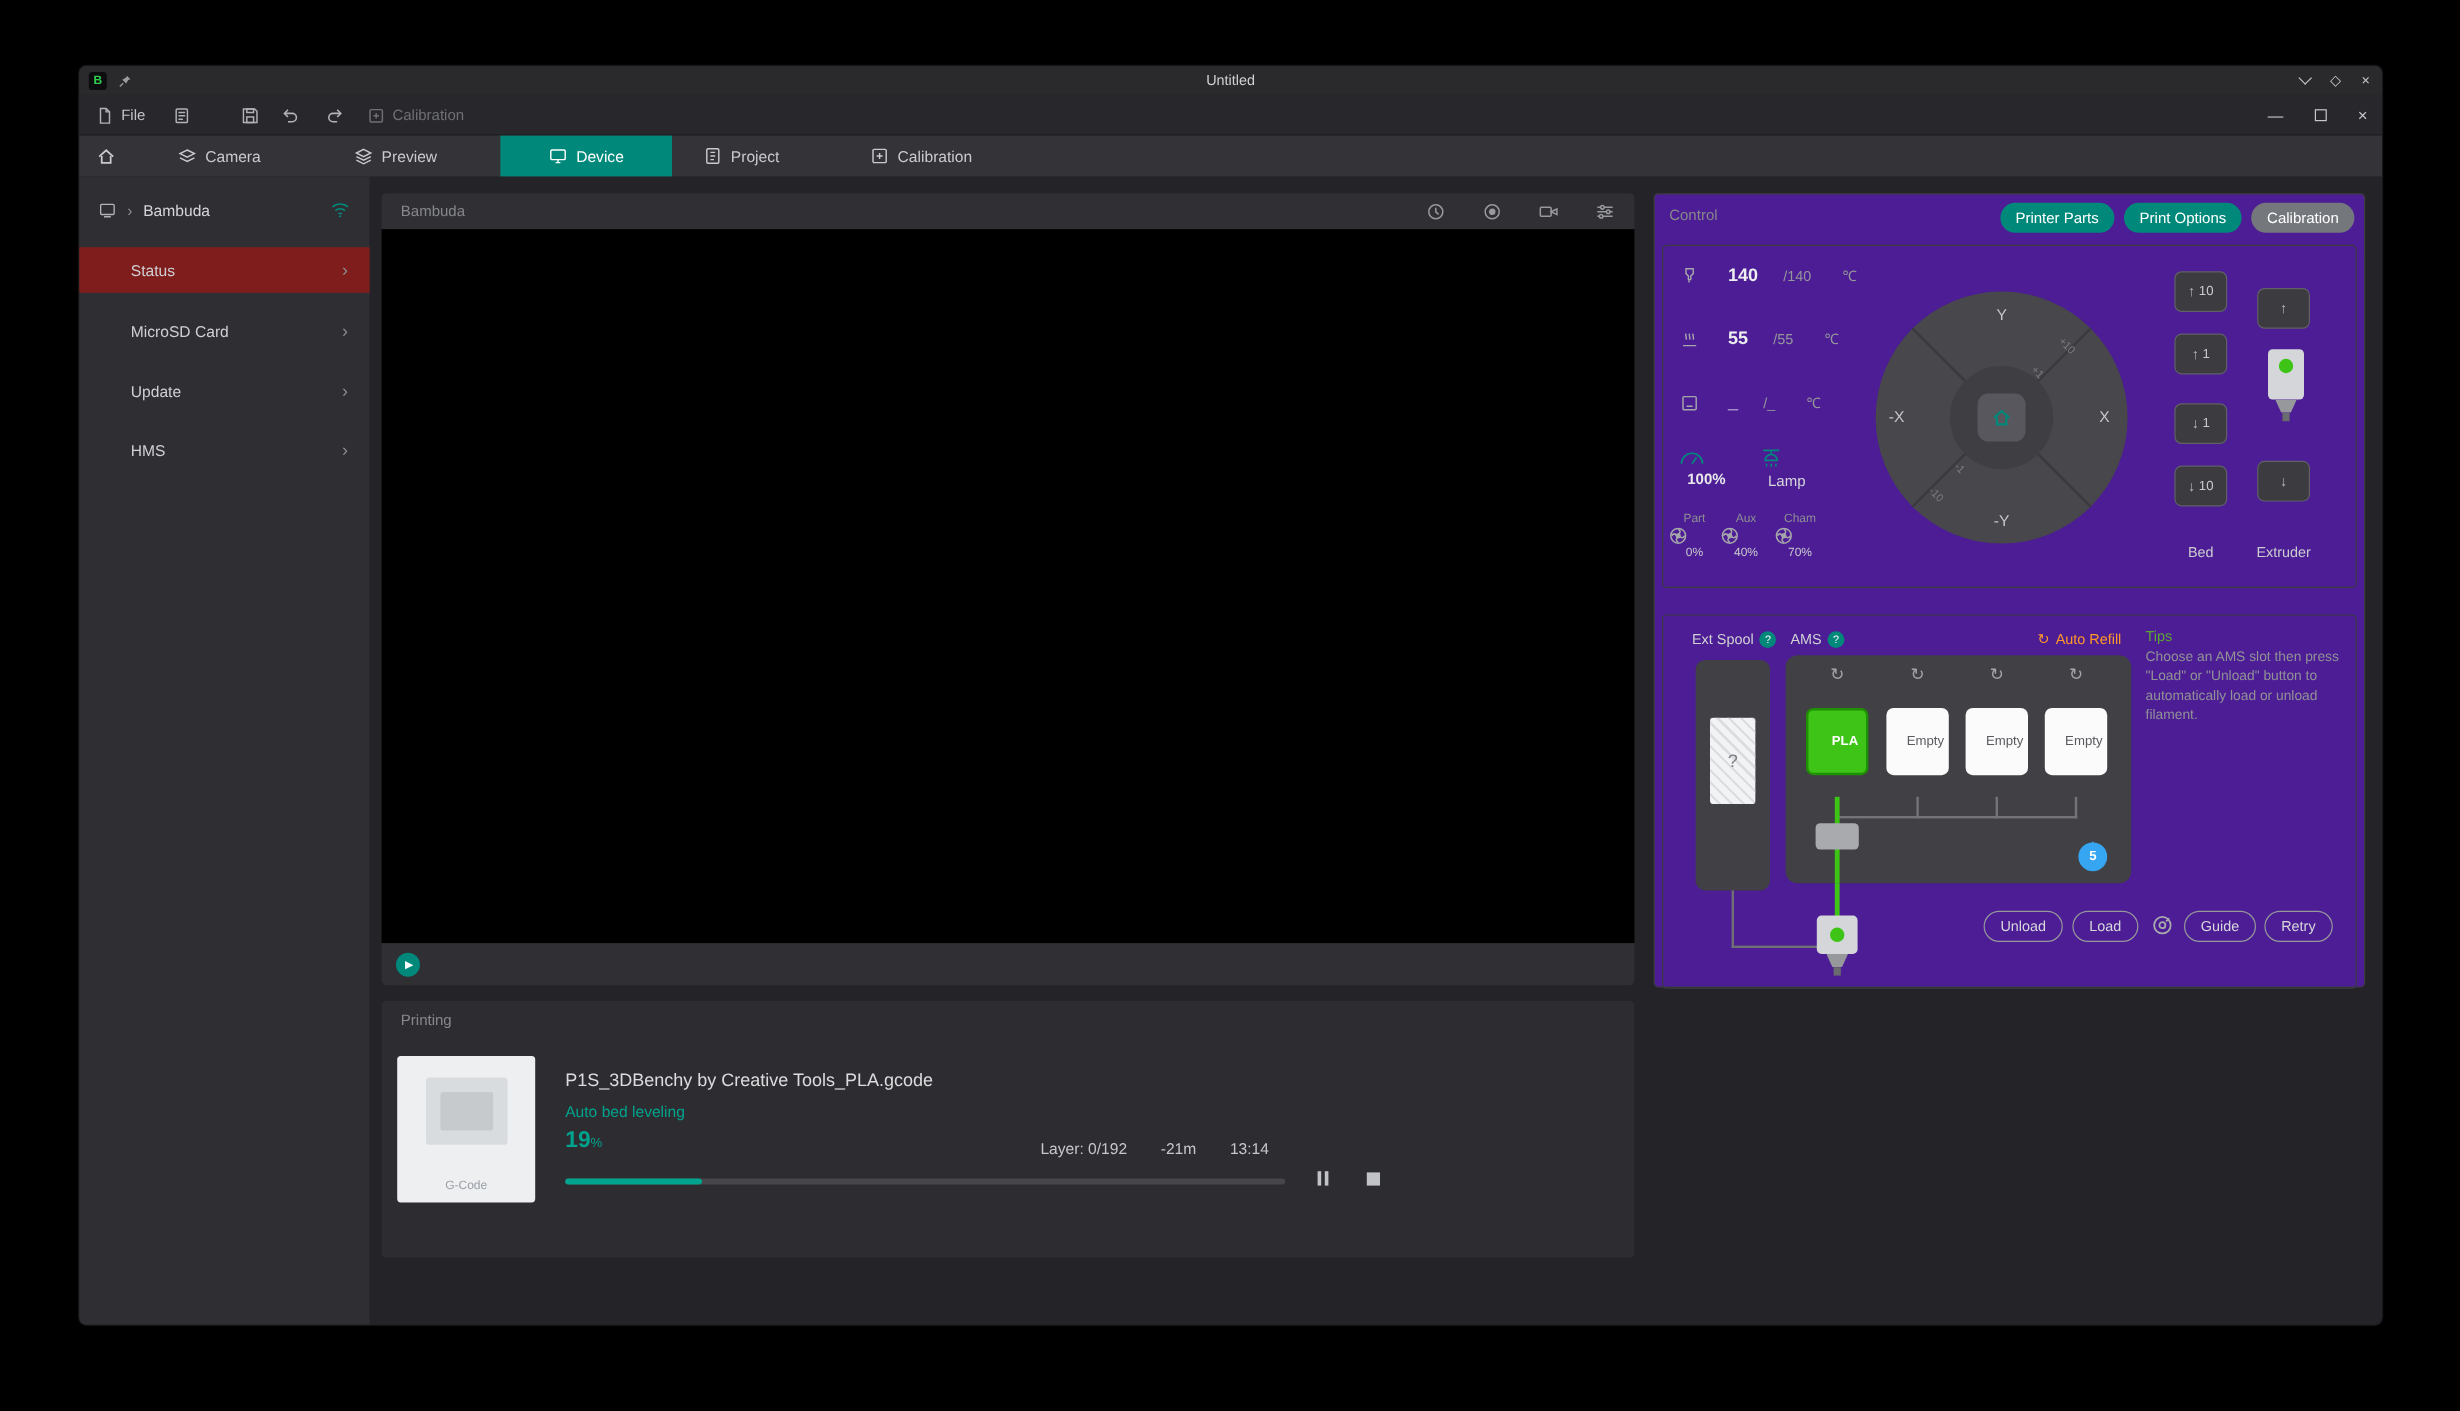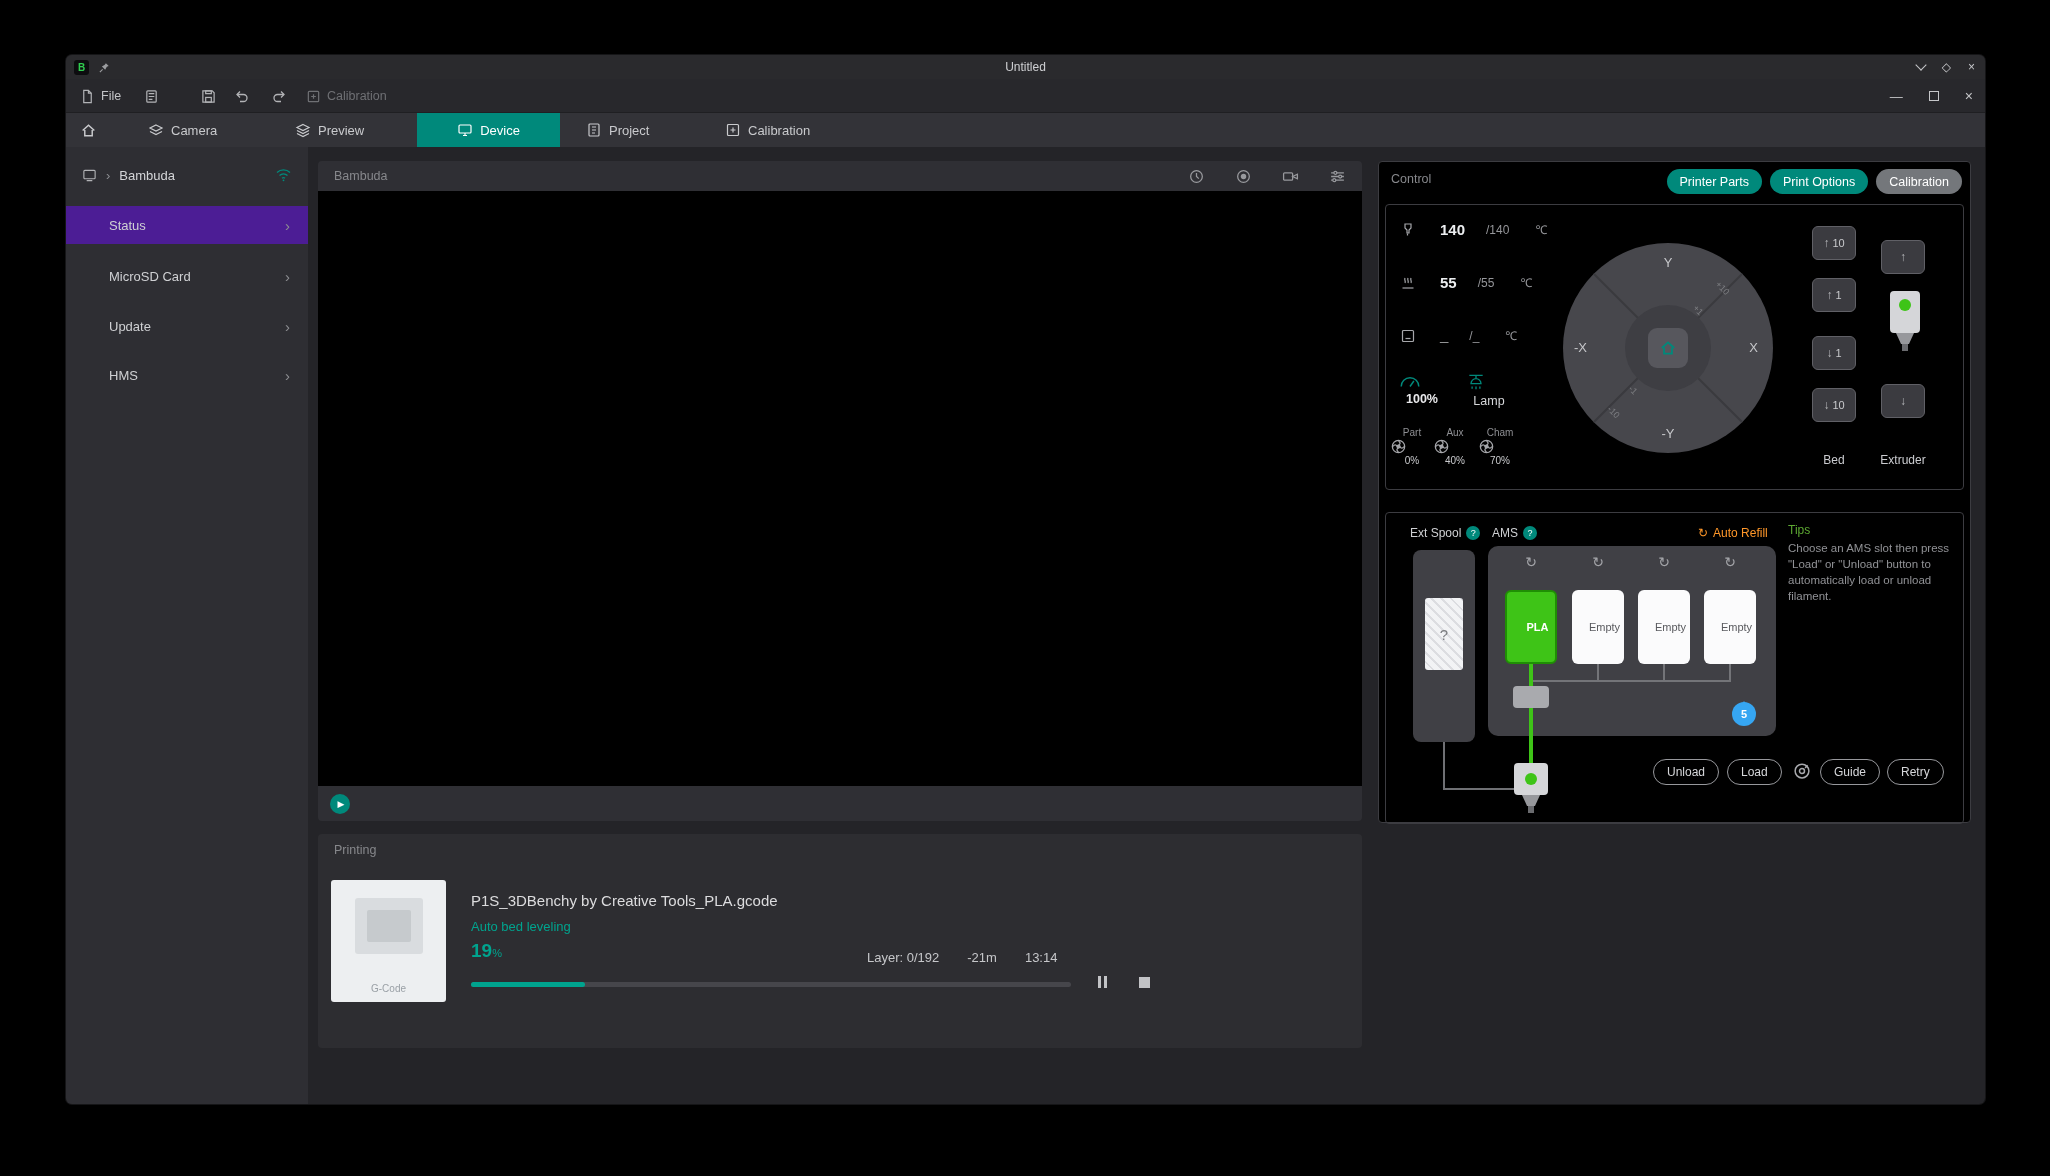--- a/index.html
+++ b/index.html
@@ -43,21 +43,21 @@
 
   
   .sidebar{position:absolute;left:0;top:92px;width:242px;bottom:0;background:#2e2e33;}
   .dev-row{position:absolute;left:0;right:0;top:10px;height:36px;display:flex;align-items:center;
     padding:0 16px;gap:9px;color:#d4d5d8;font-size:13px;}
   .dev-row .chev{color:#8d8e92;font-size:13px;}
   .wifi{margin-left:auto;color:var(--accent);}
   .side-item{position:absolute;left:0;right:0;height:38px;display:flex;align-items:center;
     padding:0 18px 0 43px;color:#cfd0d3;font-size:13px;}
   .side-item .chev{margin-left:auto;color:#8d8e92;font-size:15px;}
-  .side-item.active{background:#4c1d95;}
+  .side-item.active{background:#7f1d1d;}
 
   
   .camera-panel{position:absolute;left:252px;top:106px;width:1044px;height:660px;}
   .cam-head{position:absolute;top:0;left:0;right:0;height:30px;background:#2f2f34;border-radius:4px 4px 0 0;
     display:flex;align-items:center;padding:0 16px;color:#87888c;font-size:12.5px;}
   .cam-icons{margin-left:auto;display:flex;gap:30px;color:#98999d;align-items:center;}
   .cam-video{position:absolute;top:30px;left:0;right:0;height:595px;background:#000;}
   .cam-foot{position:absolute;top:625px;left:0;right:0;height:35px;background:#2f2f34;border-radius:0 0 4px 4px;
     display:flex;align-items:center;padding:0 12px;}
   .play-btn{width:20px;height:20px;border-radius:50%;background:var(--accent);color:#fff;display:flex;
@@ -78,21 +78,21 @@
   .bar{position:absolute;left:153px;top:148px;width:600px;height:5px;background:#46464b;border-radius:3px;}
   .bar-fill{height:100%;background:var(--progress);border-radius:3px;width:19%;}
   .pause-btn{position:absolute;left:772px;top:136px;width:24px;height:24px;display:flex;gap:3px;
     align-items:center;justify-content:center;}
   .pause-btn i{display:block;width:3px;height:12px;background:#c2c3c6;}
   .stop-btn{position:absolute;left:814px;top:136px;width:24px;height:24px;display:flex;
     align-items:center;justify-content:center;}
   .stop-btn i{display:block;width:11px;height:11px;background:#c2c3c6;}
 
   
-  .control-panel{position:absolute;left:1312px;top:106px;width:593px;height:662px;background:#000000;
+  .control-panel{position:absolute;left:1312px;top:106px;width:593px;height:662px;background:#4c1d95;
     border:1px solid #3c3c41;border-radius:4px;}
   .cp-title{position:absolute;left:12px;top:10px;font-size:12.5px;color:#87888c;}
   .cp-btns{position:absolute;top:7px;right:8px;display:flex;gap:8px;}
   .cp-btn{height:25px;border-radius:13px;padding:0 13px;font-size:12.5px;display:flex;align-items:center;color:#fff;}
   .cp-btn.teal{background:var(--accent);}
   .cp-btn.gray{background:#74777b;}
 
   .upper-card{position:absolute;left:6px;top:42px;width:579px;height:286px;border:1px solid #3c3c41;border-radius:4px;}
   .t-row{position:absolute;left:14px;display:flex;align-items:center;gap:21px;}
   .t-row .ic{color:#a6a7ab;margin-right:3px;}
@@ -142,21 +142,21 @@
   .tips-title{font-size:12px;color:#5da832;}
   .tips-body{font-size:11.5px;color:#919296;line-height:1.4;margin-top:3px;}
 
   .ext-slot{position:absolute;left:27px;top:37px;width:62px;height:192px;background:#404045;border-radius:8px;}
   .ext-card{position:absolute;left:12px;top:48px;width:38px;height:72px;background:#f2f3f5;border-radius:3px;
     background-image:repeating-linear-gradient(45deg,transparent 0 5px,#dcdde1 5px 7px);
     display:flex;align-items:center;justify-content:center;font-size:15px;color:#7c7d81;}
 
   .ams-unit{position:absolute;left:102px;top:33px;width:288px;height:190px;background:#404045;border-radius:10px;}
   .sl-refresh{position:absolute;top:8px;width:20px;text-align:center;color:#a4a5a9;font-size:14px;}
-  .slot{position:absolute;top:44px;width:52px;height:74px;border-radius:6px;display:flex;align-items:center;
+  .slot{position:absolute;top:44px;width:52px;height:56px;border-radius:6px;display:flex;align-items:center;
     justify-content:center;font-size:11px;background:#fbfbfc;color:#595a5e;padding-left:13px;}
   .slot.sel{background:var(--green);border:2px solid #1f8f04;color:#fff;font-weight:bold;}
   .l-gray-v{position:absolute;top:118px;width:2px;height:18px;background:#737478;}
   .l-gray-h{position:absolute;left:42px;top:134px;width:201px;height:2px;background:#737478;}
   .l-green{position:absolute;left:41px;top:118px;width:4px;height:72px;background:var(--green);}
   .hub{position:absolute;left:25px;top:140px;width:36px;height:22px;background:#a9aaae;border-radius:4px;}
   .droplet{position:absolute;left:244px;top:156px;width:24px;height:24px;border-radius:50%;background:var(--blue);
     color:#fff;font-size:11px;font-weight:bold;display:flex;align-items:center;justify-content:center;}
   .droplet::before{content:"";position:absolute;top:-6px;left:7px;border:5px solid transparent;
     border-bottom:7px solid var(--blue);}

